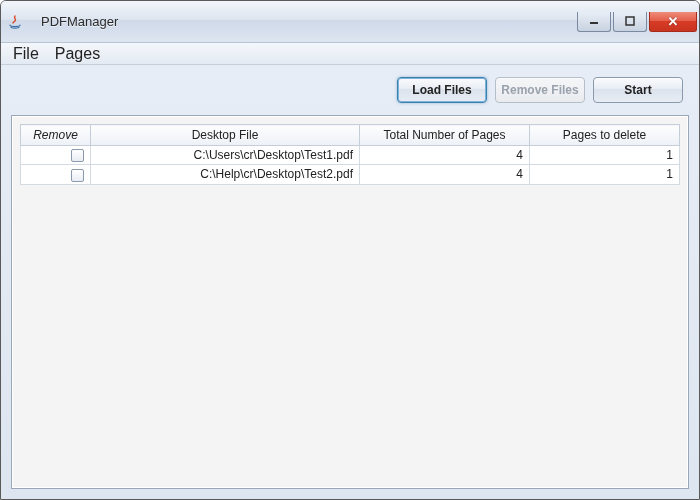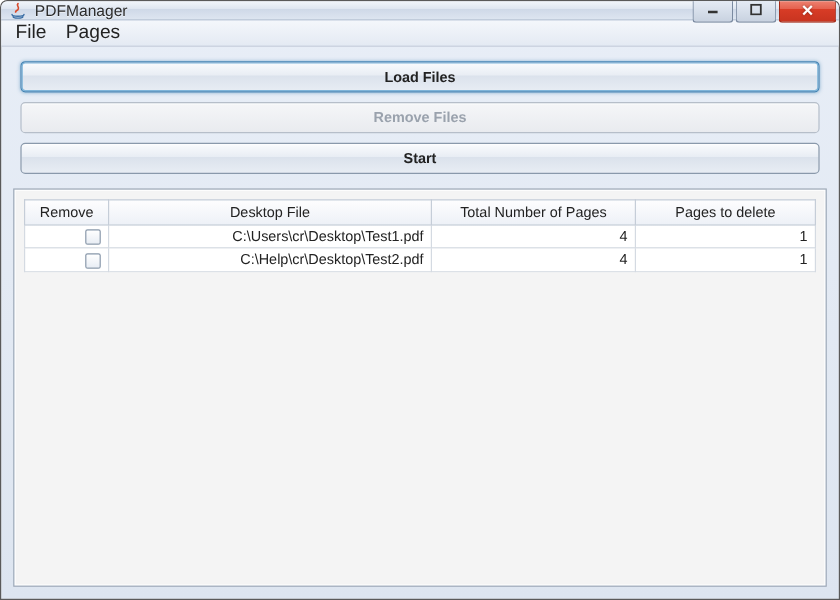--- a/index.html
+++ b/index.html
@@ -17,27 +17,28 @@
     width: 700px;
     height: 500px;
     border: 1px solid #5a5a5a;
     background: linear-gradient(to bottom, #e8eef7 0%, #dde5f0 100%);
     display: flex;
     flex-direction: column;
     border-radius: 6px 6px 0 0;
     overflow: hidden;
   }
   .titlebar {
-    height: 16px;
+    height: 42px;
     background: linear-gradient(to bottom, #f2f6fb 0%, #dde5f0 45%, #cfd9e8 46%, #dde5f0 100%);
     display: flex;
     align-items: center;
     padding: 0 0 0 6px;
     border-bottom: 1px solid #b8c4d4;
     position: relative;
+    gap: 12px;
   }
   .app-icon {
     width: 16px;
     height: 16px;
     margin-right: 6px;
     display: flex;
     align-items: center;
     justify-content: center;
   }
   .app-icon svg { width: 16px; height: 16px; }
@@ -95,21 +96,20 @@
     flex: 1;
     padding: 8px 10px 10px 10px;
     display: flex;
     flex-direction: column;
   }
   .toolbar {
     display: flex;
     justify-content: flex-end;
     gap: 8px;
     padding: 4px 6px 12px 6px;
-    flex-direction: column;
   }
   .btn {
     min-width: 90px;
     height: 26px;
     border: 1px solid #8a99ab;
     border-radius: 4px;
     background: linear-gradient(to bottom, #fafbfd 0%, #e8edf4 45%, #dbe2ec 46%, #e8edf4 100%);
     font-size: 12px;
     color: #222;
     cursor: default;
@@ -160,21 +160,21 @@
   }
   .chk {
     width: 13px;
     height: 13px;
     border: 1px solid #8a99ab;
     background: linear-gradient(to bottom, #fff, #e8edf4);
     display: inline-block;
     vertical-align: middle;
     border-radius: 2px;
   }
-  .col-remove { width: 70px; }
+  .col-remove { width: 70px; font-style: italic; }
   .col-pages { width: 170px; }
   .col-delete { width: 150px; }
   .table-fill {
     flex: 1;
     background: #f4f4f4;
   }
 </style>
 </head>
 <body>
 

